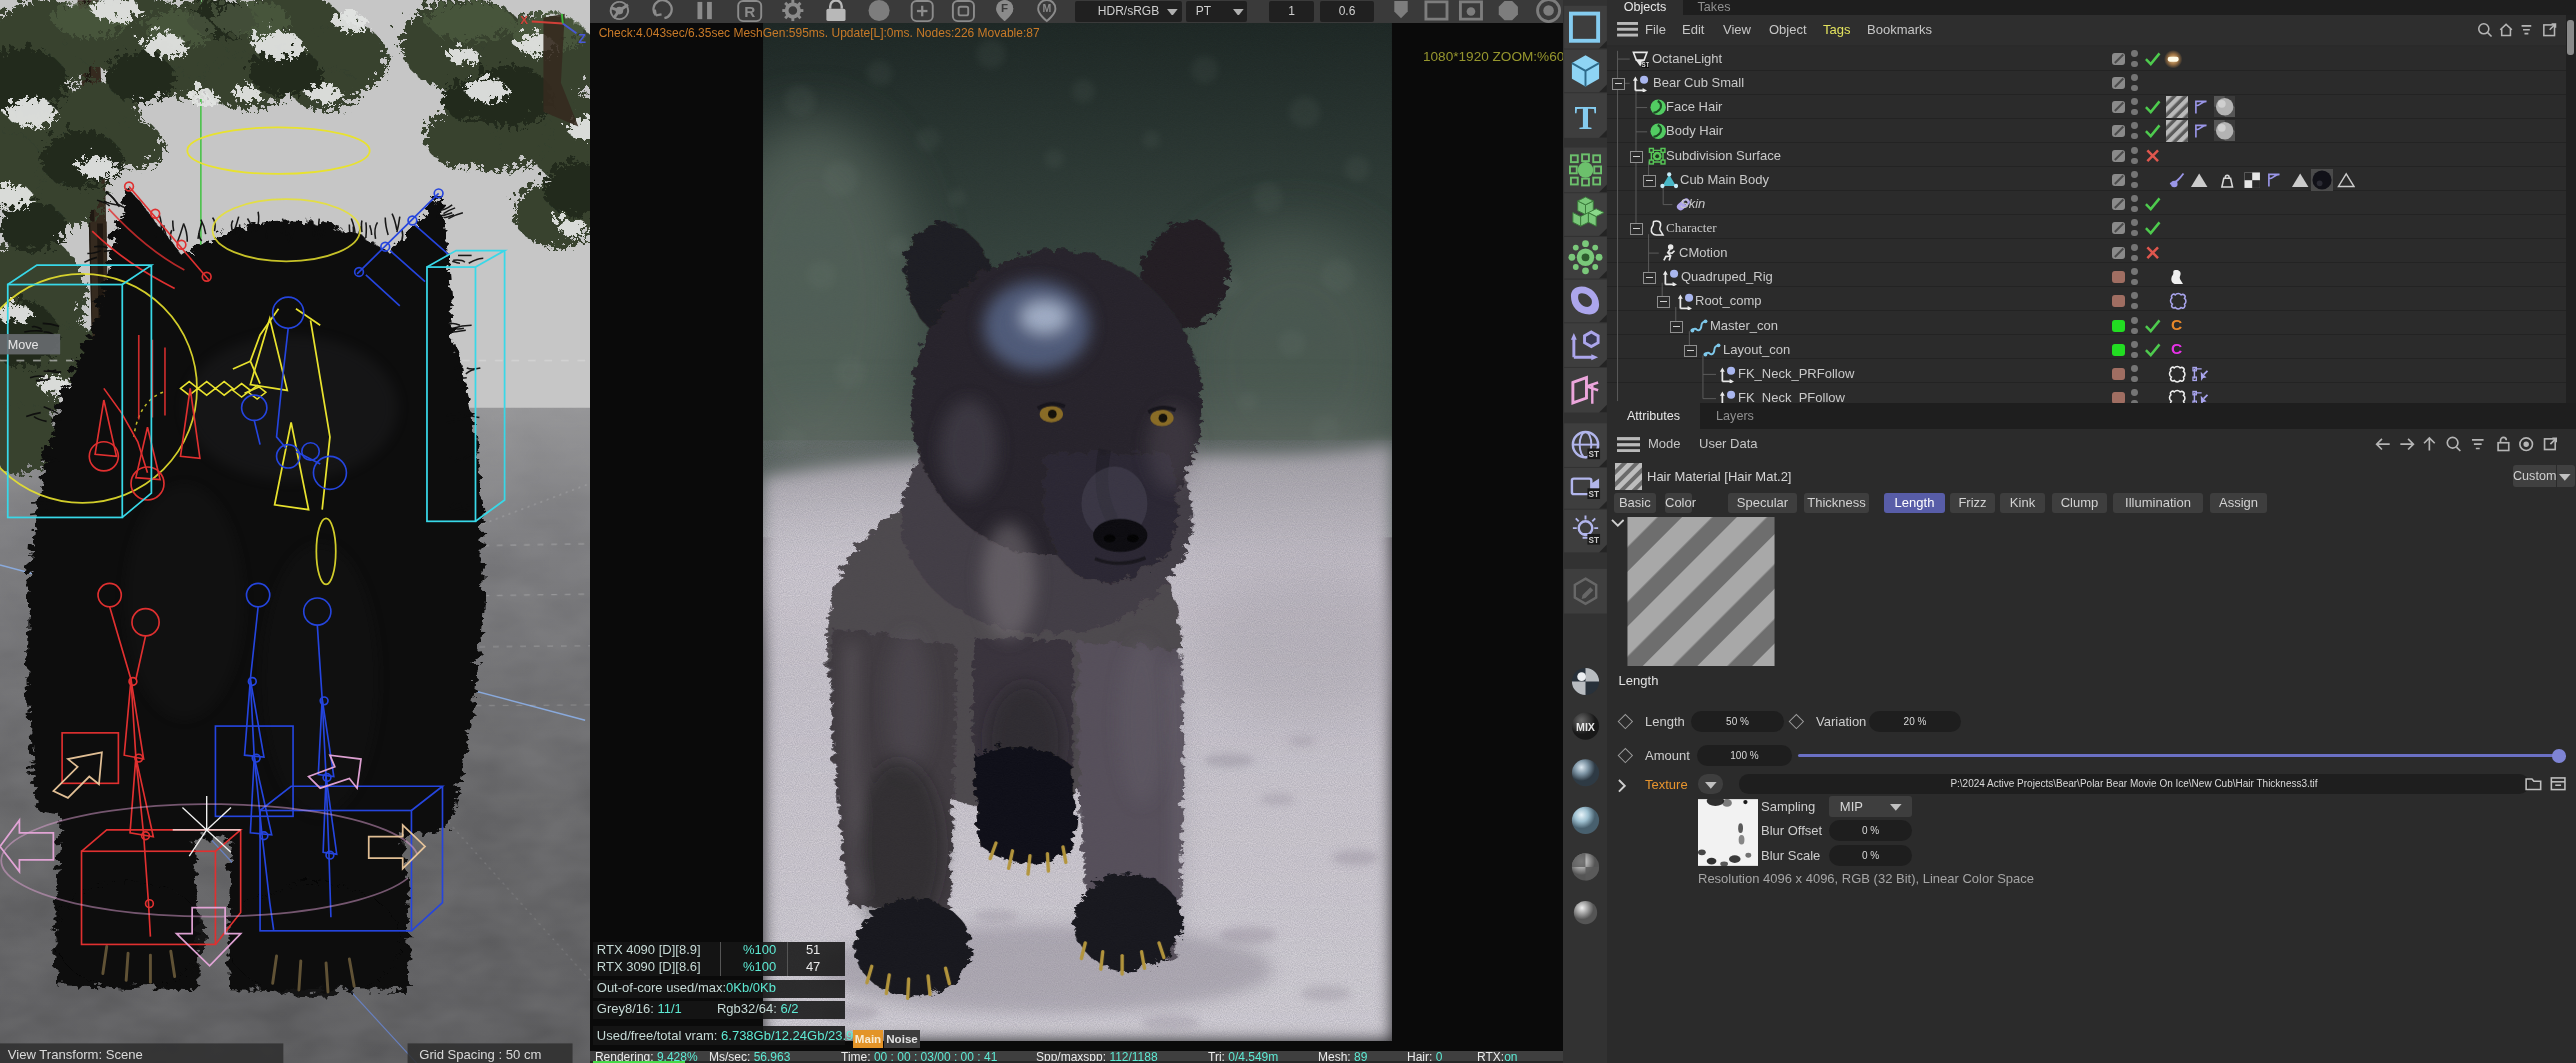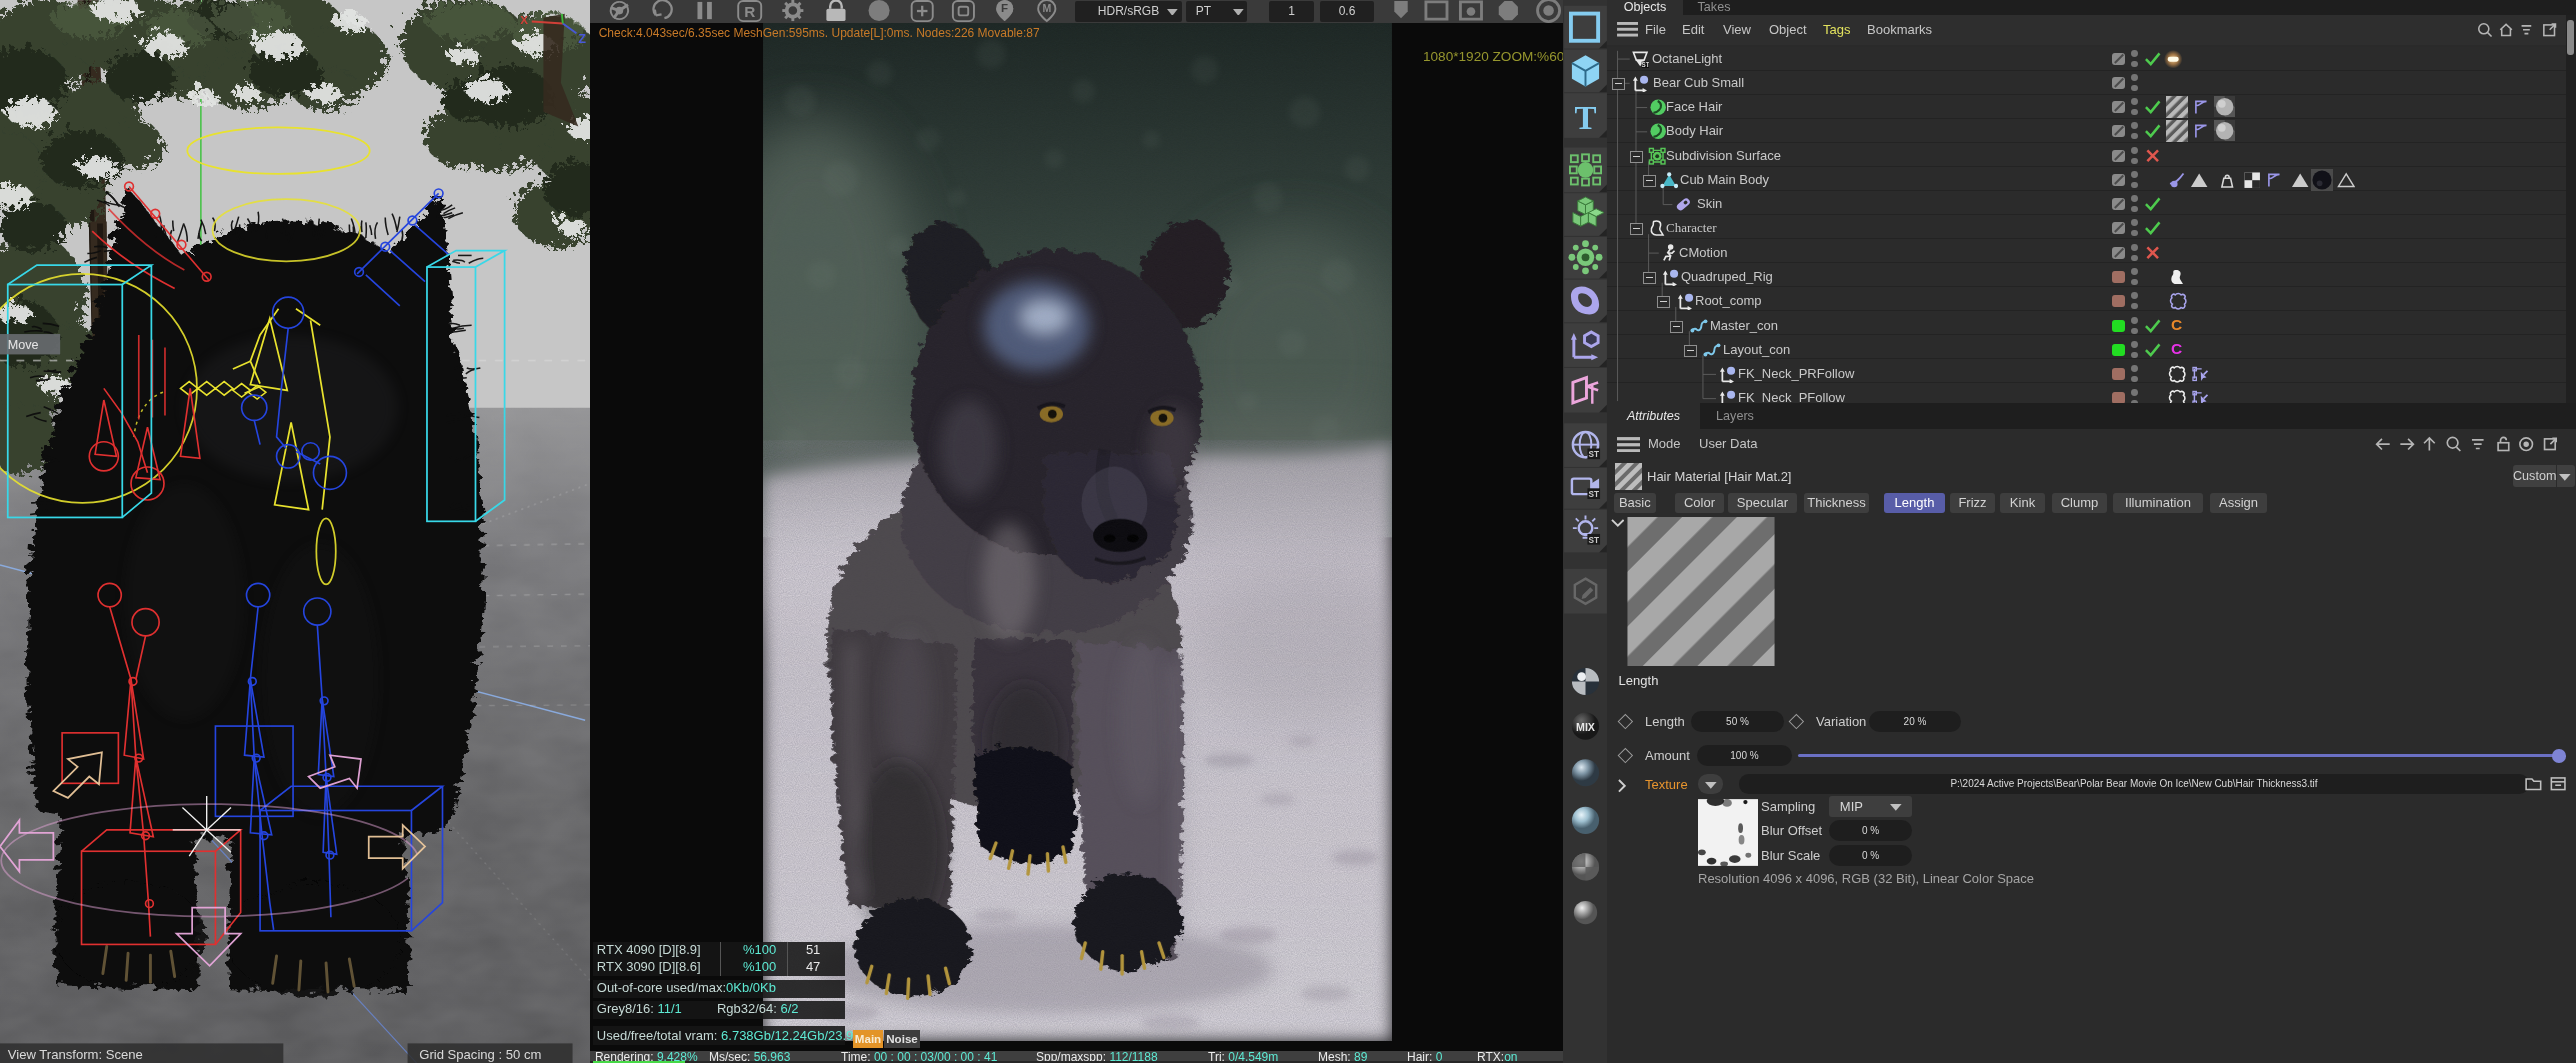--- a/index.html
+++ b/index.html
@@ -1017,21 +1017,21 @@
           <path d="M9.5 3 L17.5 16 H1.5 Z" fill="none" stroke="#cccccc" stroke-width="1.5"></path>
         </svg>
       </div>
 <div class="row" style="top:192px;">
         <svg class="ic" style="left:67px;" viewBox="0 0 19 19">
           <g transform="rotate(-40 9.5 9.5)">
             <rect x="2" y="6" width="15" height="7.5" rx="3.7" fill="#b0a6ec"></rect>
             <rect x="10.5" y="8" width="4" height="3.5" rx="1.6" fill="#2a2a2a"></rect>
           </g>
         </svg>
-        <span class="rt" style="left:90px;">Skin</span>
+        <span class="rt" style="left:73px;font-style:italic;">Skin</span>
         <div class="sq" style="background:#8a8a8a;">
           <div style="position:absolute;left:0.5px;top:5.3px;width:11.6px;height:1.7px;background:#4a4a4a;transform:rotate(-45deg);"></div>
         </div>
         <div class="dots"></div>
         <svg class="chk" viewBox="0 0 20 20">
           <path d="M3 10.5 L8 15.5 L17 4.5" fill="none" stroke="#4ecb4e" stroke-width="2.6"></path>
         </svg>
       </div>
 <div class="row" style="top:216px;">
         <div class="exp" style="left:23px;"></div>
@@ -1157,21 +1157,21 @@
           <path d="M2.5 4 V14 M2.5 4 H10" stroke="#a9a5ee" stroke-width="1.5" fill="none"></path>
           <rect x="1" y="2.5" width="3.5" height="3.5" fill="none" stroke="#a9a5ee" stroke-width="1.3"></rect>
           <rect x="1" y="12.5" width="3.5" height="3.5" fill="none" stroke="#a9a5ee" stroke-width="1.3"></rect>
           <path d="M9 7 L15 13 L11.5 13.5 L9.5 16.5 Z" fill="#a9a5ee"></path>
           <path d="M12 10 L16 6" stroke="#a9a5ee" stroke-width="1.8"></path>
         </svg>
       </div>
 </div>
 <div id="attr" class="a">
  <div class="a" style="left:0;top:0;width:969px;height:26px;background:#1e1e1e;"></div>
- <div class="tab" style="left:0;top:0;width:93px;height:26px;line-height:26px;background:#2b2b2b;font-style:italic;">Attributes</div>
+ <div class="tab" style="left:0;top:0;width:93px;height:26px;line-height:26px;background:#2b2b2b;">Attributes</div>
  <div class="tab tabg" style="left:94px;top:0;width:68px;height:26px;line-height:26px;">Layers</div>
  <div class="a" style="left:0;top:26px;width:969px;height:29px;">
   <svg class="a" style="left:9.7px;top:7.8px;" width="23" height="15.5" viewBox="0 0 24 16">
           <g fill="#b9b9b9">
             <rect y="0" width="24" height="3.4"></rect>
             <rect y="6.3" width="24" height="3.4"></rect>
             <rect y="12.6" width="24" height="3.4"></rect>
           </g>
         </svg>
   <span class="a menu" style="left:41px;top:6.8px;">Mode</span>
@@ -1200,21 +1200,21 @@
         </defs>
         <rect width="28" height="28" fill="url(#hms)"></rect>
       </svg>
  <span class="a lab" style="left:40px;top:66px;color:#d5d5d5;">Hair Material [Hair Mat.2]</span>
  <div class="a" style="left:906px;top:62px;width:43px;height:22px;background:#404040;border-radius:2.9px 0 0 2.9px;color:#d0d0d0;font-size:12.6px;text-align:center;line-height:22px;">Custom</div>
  <div class="a" style="left:949px;top:62px;width:17.5px;height:22px;background:#404040;border-radius:0 2.9px 2.9px 0;border-left:1px solid #2b2b2b;"></div>
  <svg class="a" style="left:952px;top:71px;" width="11.6" height="6.8" viewBox="0 0 12 7">
         <path d="M0 0 L12 0 L6 7 Z" fill="#c0c0c0"></path>
       </svg>
  <div class="chip" style="left:6.8px;width:42px;">Basic</div>
- <div class="chip" style="left:68px;width:49px;text-align:center;">Color</div>
+ <div class="chip" style="left:58px;width:27px;text-align:center;">Color</div>
  <div class="chip" style="left:121px;width:69px;">Specular</div>
  <div class="chip" style="left:197px;width:65px;">Thickness</div>
  <div class="chip" style="left:277px;width:61px;background:#585da8;color:#fff;">Length</div>
  <div class="chip" style="left:343px;width:45px;">Frizz</div>
  <div class="chip" style="left:393px;width:45px;">Kink</div>
  <div class="chip" style="left:445px;width:55px;">Clump</div>
  <div class="chip" style="left:506px;width:90px;">Illumination</div>
  <div class="chip" style="left:603px;width:57px;">Assign</div>
  <svg class="a" style="left:3.9px;top:115px;" width="13.6" height="9.7" viewBox="0 0 14 10">
         <path d="M1 2 L7 8 L13 2" stroke="#cfcfcf" stroke-width="2" fill="none"></path>

